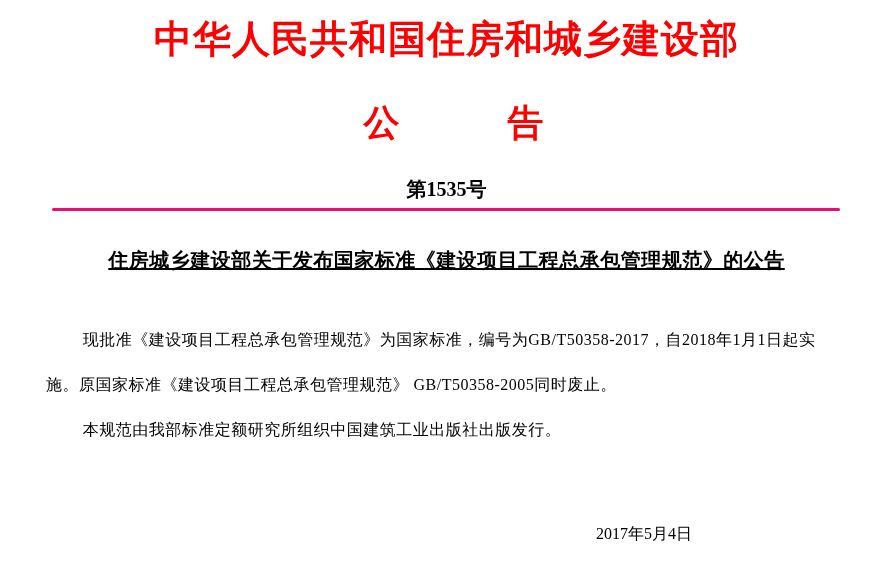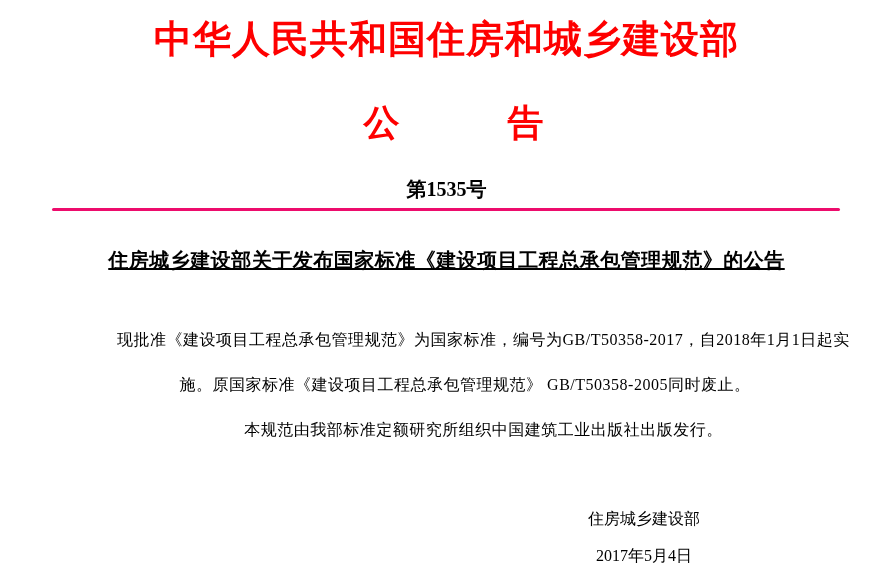--- a/index.html
+++ b/index.html
@@ -69,25 +69,24 @@
     margin: 0;
     text-align: center;
     font-size: 20px;
     font-weight: bold;
     letter-spacing: 0.5px;
     text-decoration: underline;
   }
   .body-text {
     position: absolute;
     top: 317px;
-    left: 64px;
+    left: 46px;
     width: 802px;
     font-size: 16px;
     line-height: 45px;
-    text-align: center;
   }
   .body-text p {
     margin: 0;
     text-indent: 2.3em;
     letter-spacing: 0.5px;
   }
   .signature-block {
     position: absolute;
     top: 508px;
     left: 494px;
@@ -117,17 +116,16 @@
   <hr class="divider">
 
   <h2 class="headline">住房城乡建设部关于发布国家标准《建设项目工程总承包管理规范》的公告</h2>
 
   <div class="body-text">
     <p>现批准《建设项目工程总承包管理规范》为国家标准，编号为GB/T50358-2017，自2018年1月1日起实施。原国家标准《建设项目工程总承包管理规范》 GB/T50358-2005同时废止。</p>
     <p>本规范由我部标准定额研究所组织中国建筑工业出版社出版发行。</p>
   </div>
 
   <div class="signature-block">
-    <div class="sig-line">住房城乡建设部</div>
     <div class="date-line">2017年5月4日</div>
   </div>
 
 </div>
 
 </body></html>

